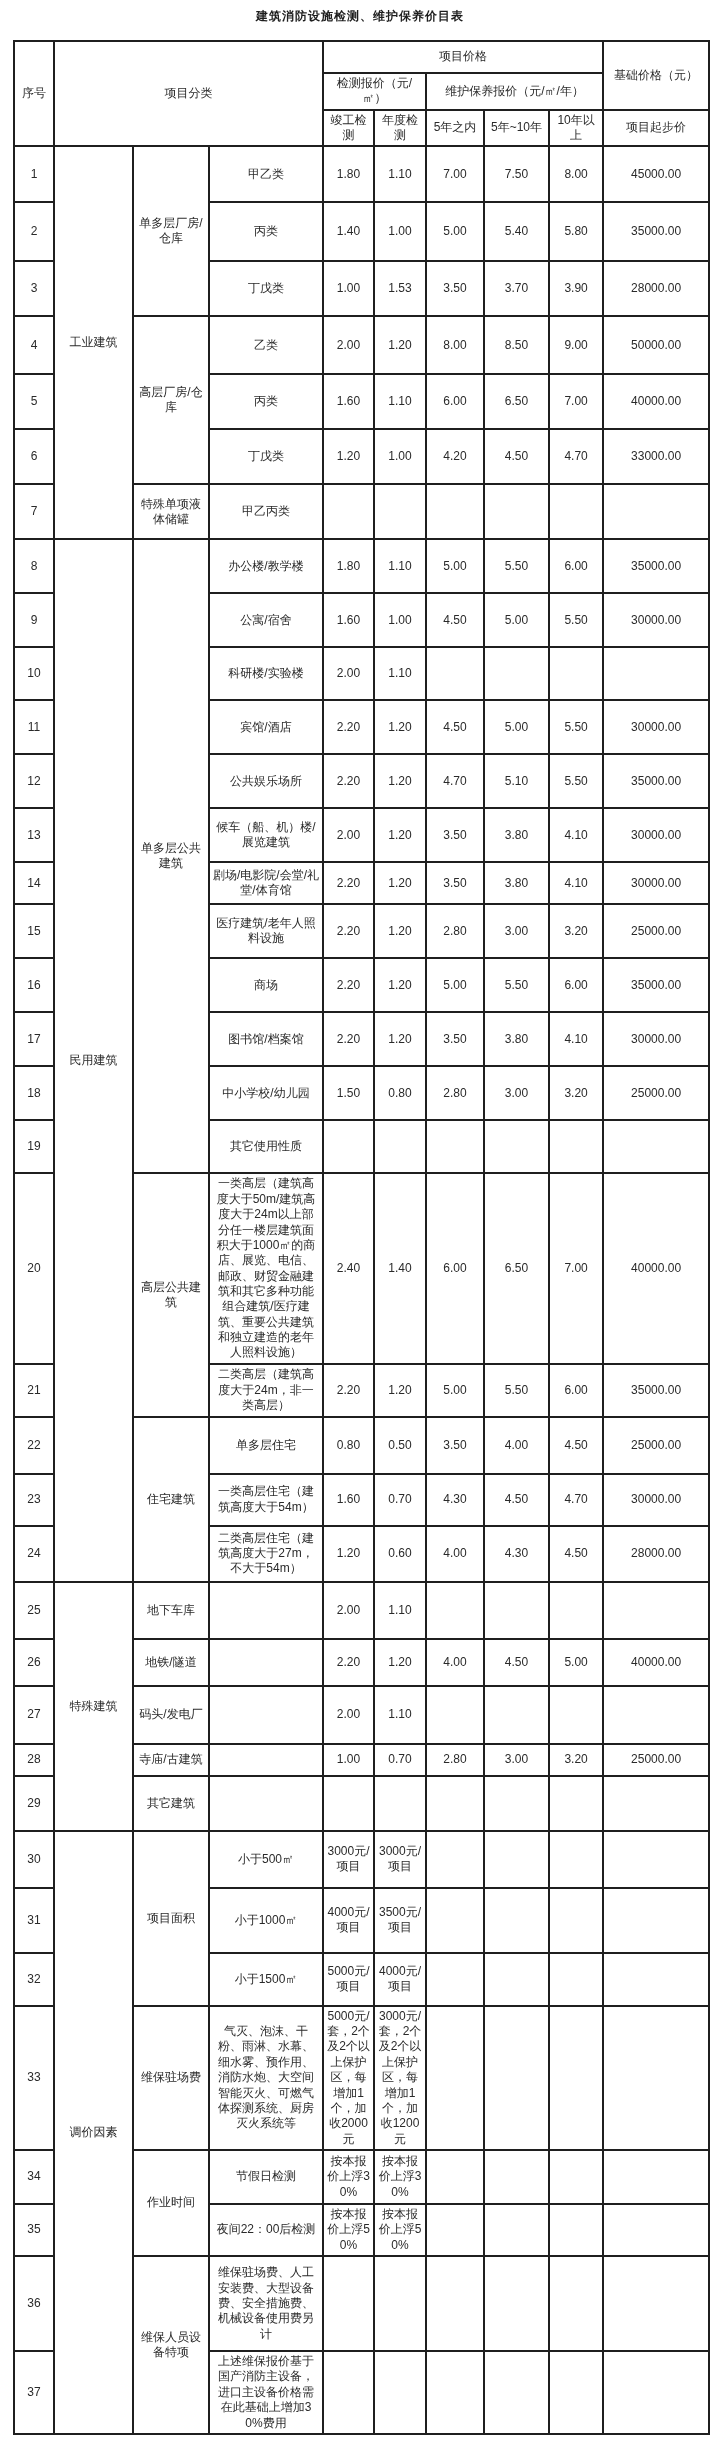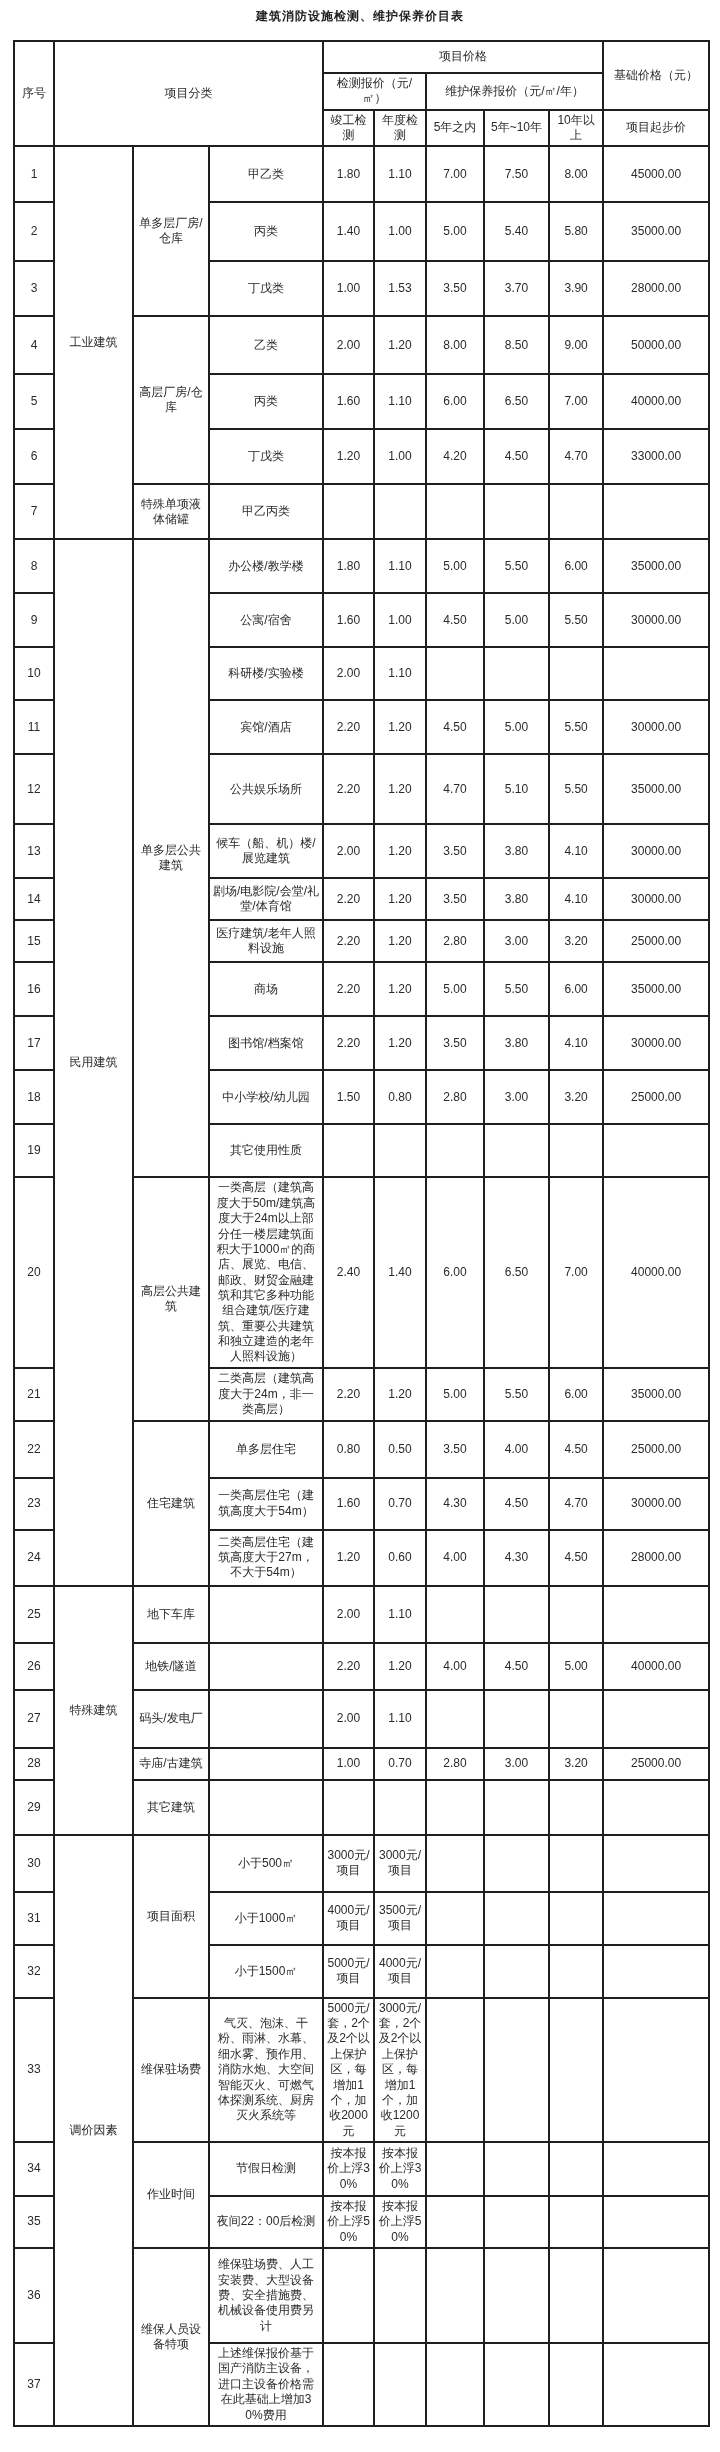--- a/index.html
+++ b/index.html
@@ -160,21 +160,21 @@
         <tr style="height: 54px;">
           <td>11</td>
           <td>宾馆/酒店</td>
           <td>2.20</td>
           <td>1.20</td>
           <td>4.50</td>
           <td>5.00</td>
           <td>5.50</td>
           <td>30000.00</td>
         </tr>
-        <tr style="height: 70px; border-radius: 26px;">
+        <tr style="height: 54px; border-radius: 26px;">
           <td>12</td>
           <td>公共娱乐场所</td>
           <td>2.20</td>
           <td>1.20</td>
           <td>4.70</td>
           <td>5.10</td>
           <td>5.50</td>
           <td>35000.00</td>
         </tr>
         <tr style="height: 54px;">
@@ -190,21 +190,21 @@
         <tr style="height: 42px;">
           <td>14</td>
           <td>剧场/电影院/会堂/礼堂/体育馆</td>
           <td>2.20</td>
           <td>1.20</td>
           <td>3.50</td>
           <td>3.80</td>
           <td>4.10</td>
           <td>30000.00</td>
         </tr>
-        <tr style="height: 42px; padding-left: 24px;">
+        <tr style="height: 54px; padding-left: 24px;">
           <td>15</td>
           <td>医疗建筑/老年人照料设施</td>
           <td>2.20</td>
           <td>1.20</td>
           <td>2.80</td>
           <td>3.00</td>
           <td>3.20</td>
           <td>25000.00</td>
         </tr>
         <tr style="height: 54px;">
@@ -360,21 +360,21 @@
           <td rowspan="8">调价因素</td>
           <td rowspan="3">项目面积</td>
           <td>小于500㎡</td>
           <td>3000元/项目</td>
           <td>3000元/项目</td>
           <td></td>
           <td></td>
           <td></td>
           <td></td>
         </tr>
-        <tr style="height: 53px;">
+        <tr style="height: 65px;">
           <td>31</td>
           <td>小于1000㎡</td>
           <td>4000元/项目</td>
           <td>3500元/项目</td>
           <td></td>
           <td></td>
           <td></td>
           <td></td>
         </tr>
         <tr style="height: 53px;">

